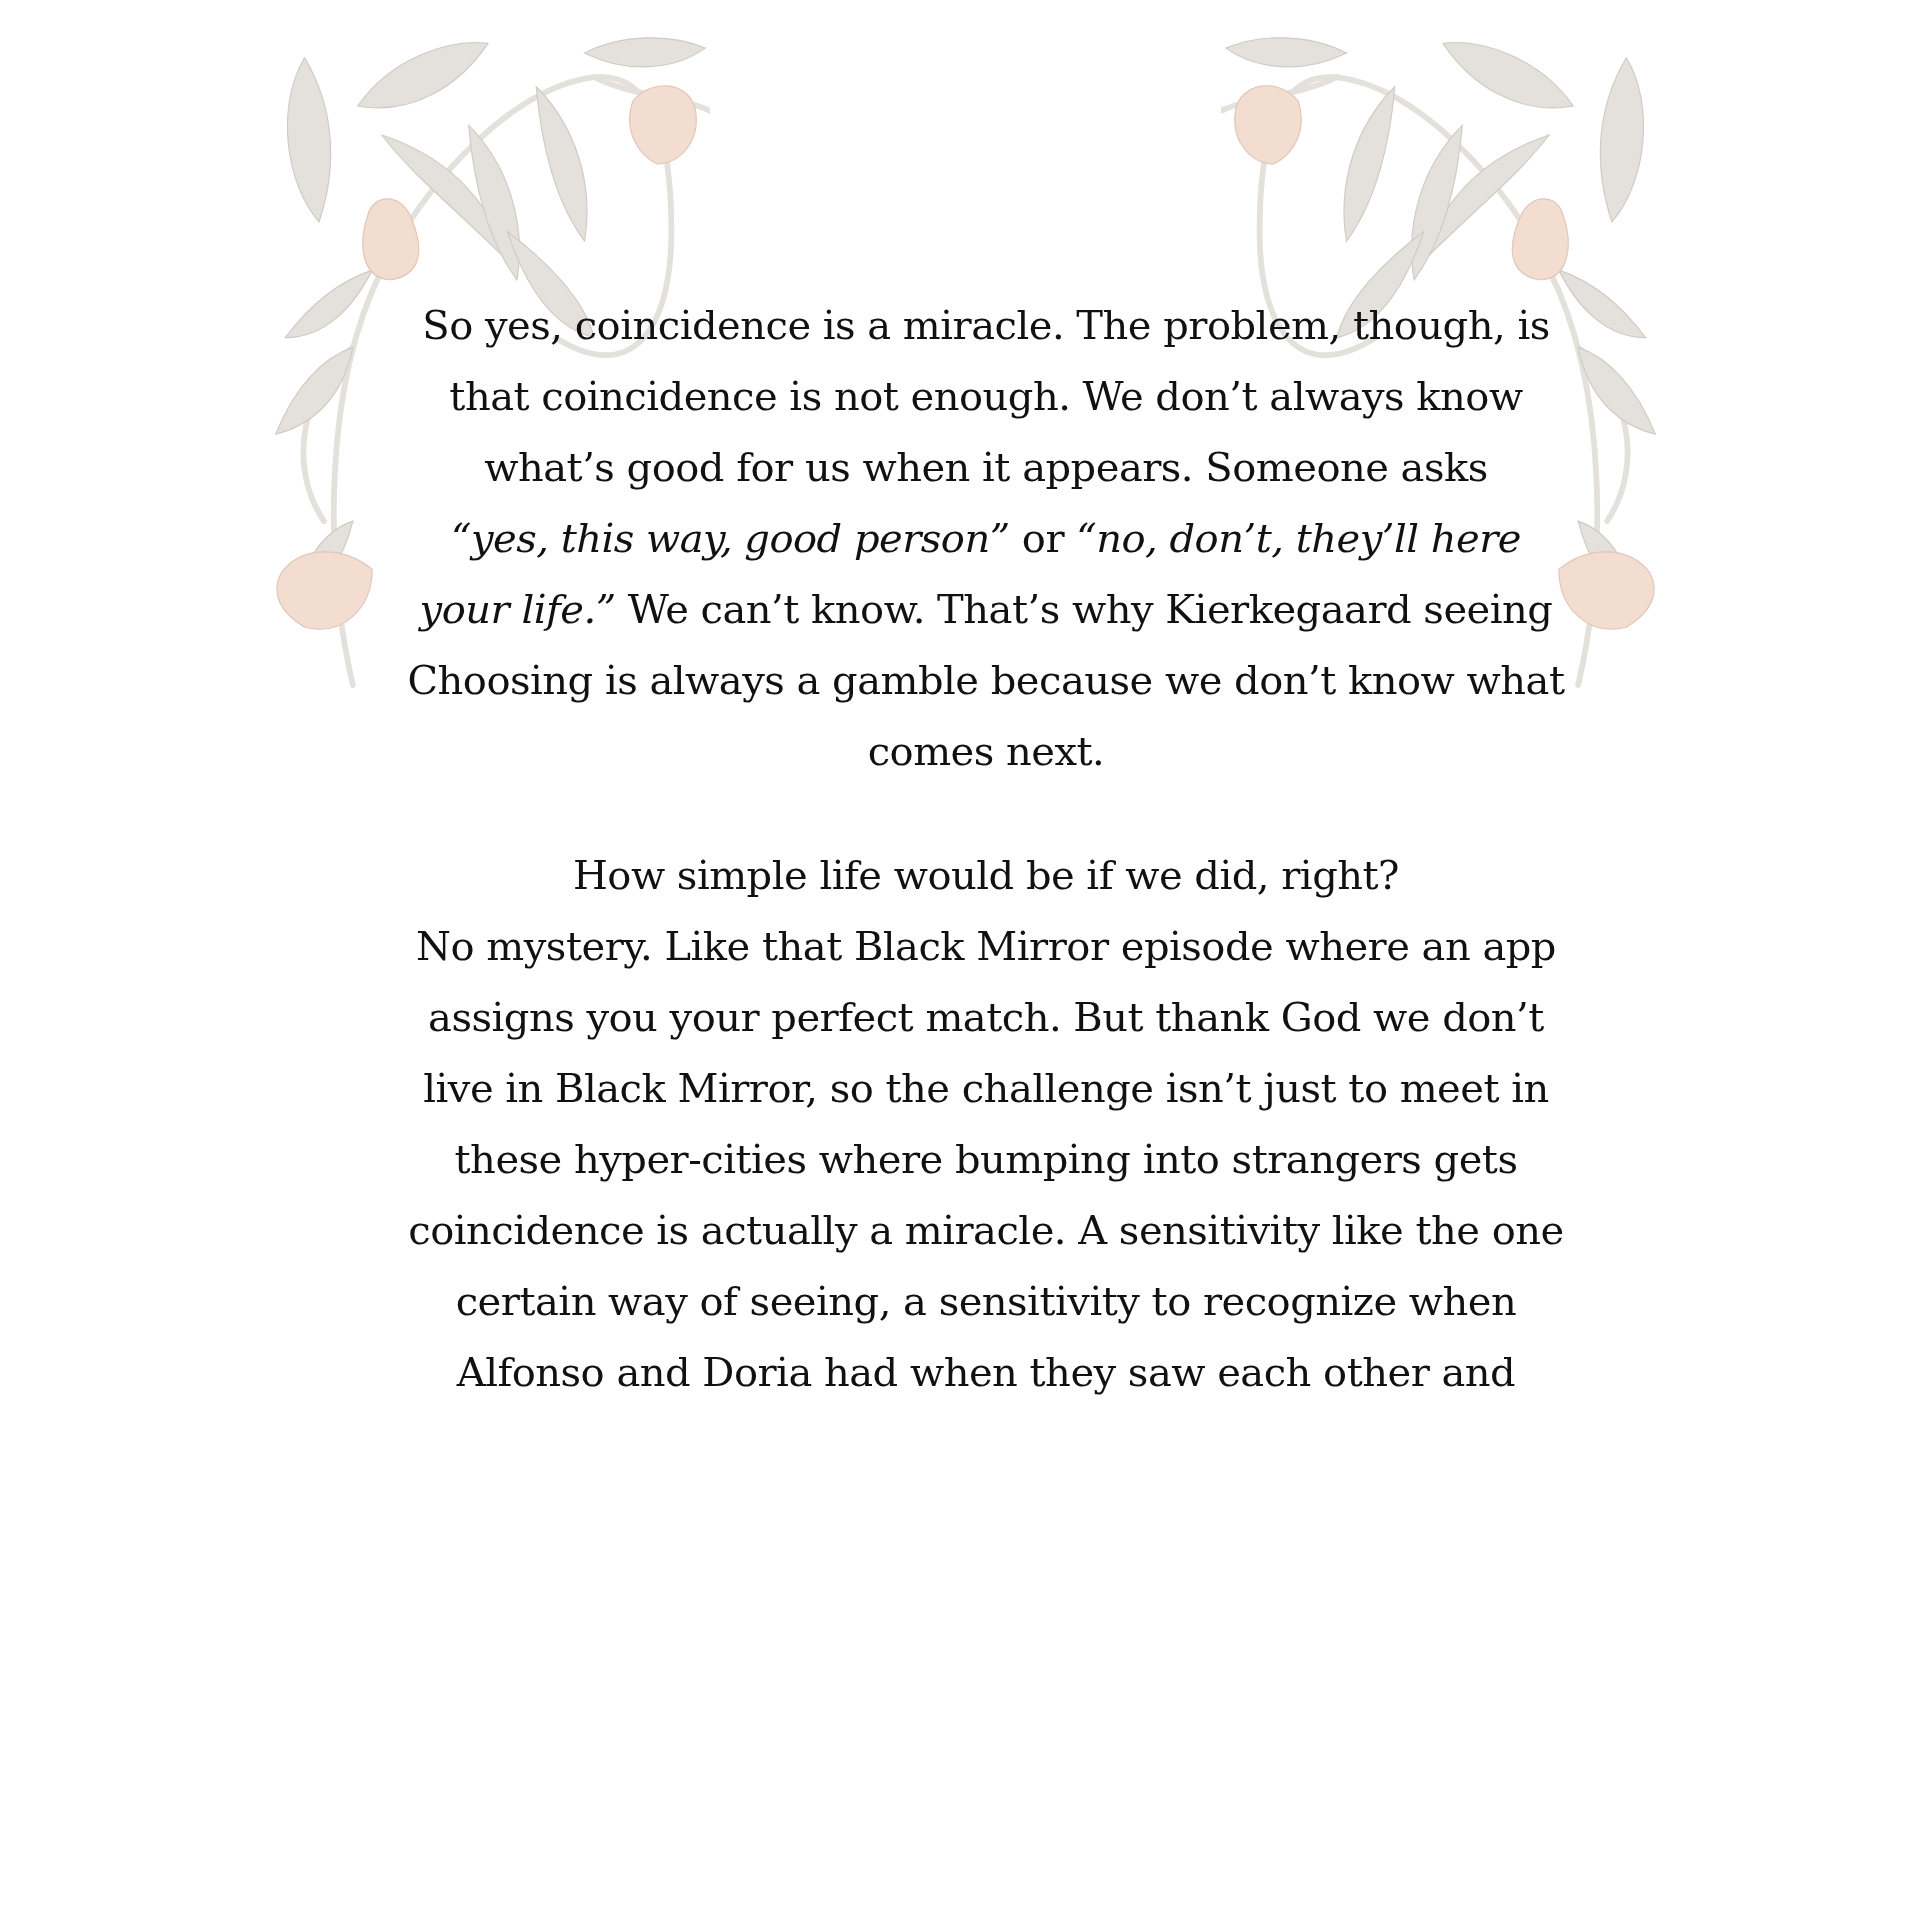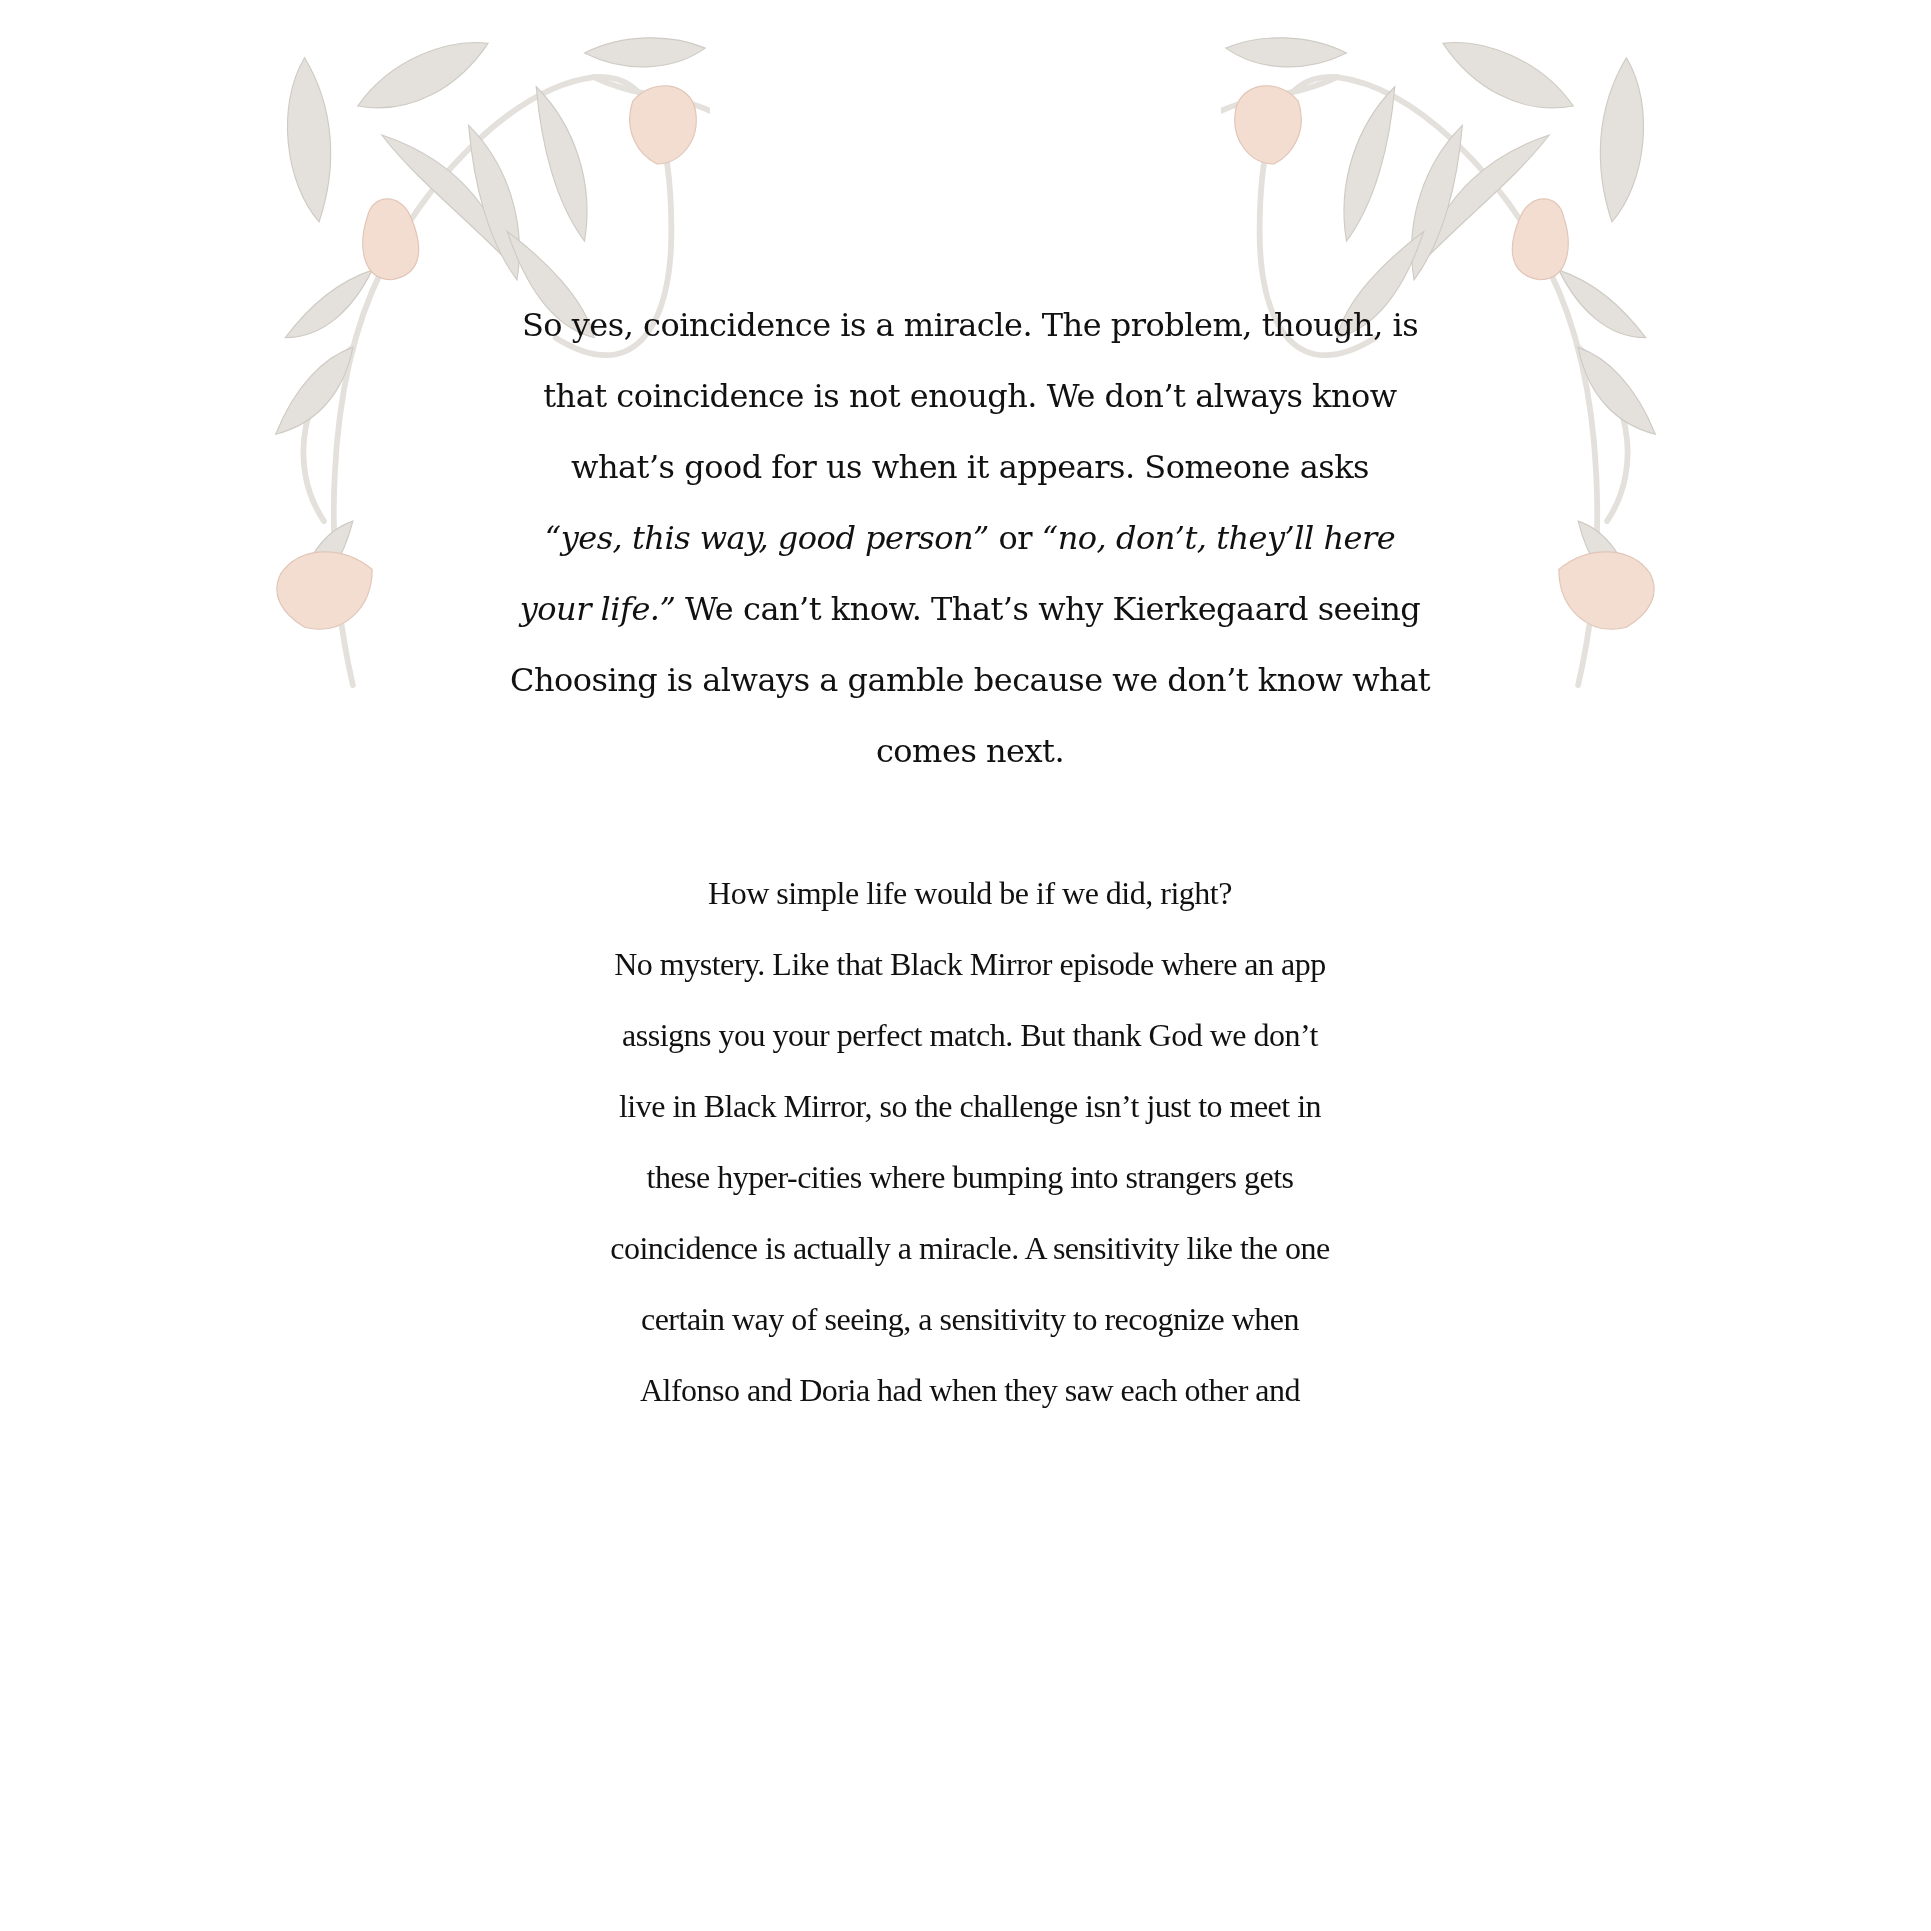--- a/index.html
+++ b/index.html
@@ -1,28 +1,28 @@
 <!DOCTYPE html>
 <html><head>
   <meta charset="utf-8">
   <style>
     html, body { margin:0; padding:0; background:#ffffff; }
     body { width:1931px; height:1931px; position:relative; overflow:hidden; }
     .ornament { position:absolute; top:19.3px; width:444px; height:676px; }
     .ornament.left { left:266px; }
     .ornament.right { left:1221px; transform:scaleX(-1); }
     .text-block {
-      position:absolute; left:270px; width:1400px; top:290px;
+      position:absolute; left:286px; width:1400px; top:290px;
       text-align:center;
       font-family:"DejaVu Serif", "Liberation Serif", serif;
-      font-size:32px; line-height:71px; color:#111111;
+      font-size:40px; line-height:71px; color:#111111;
       letter-spacing:-0.5px;
     }
     .para { margin:0; }
-    .para + .para { margin-top:71px;font-family:Liberation Serif, serif; }
+    .para + .para { margin-top:53px; }
     .line { display:block; white-space:nowrap; }
     em { font-style:italic; }
   </style>
 </head>
 <body>
 
 <svg class="ornament left" viewBox="0 0 460 700">
   <g fill="none" stroke="#e4e1dc" stroke-width="6" stroke-linecap="round">
     <path d="M90 690 C 60 560, 60 380, 120 260 C 170 160, 260 70, 340 60 C 400 55, 420 120, 420 220 C 420 320, 380 380, 300 330"></path>
     <path d="M60 520 C 20 460, 40 380, 90 340"></path>

